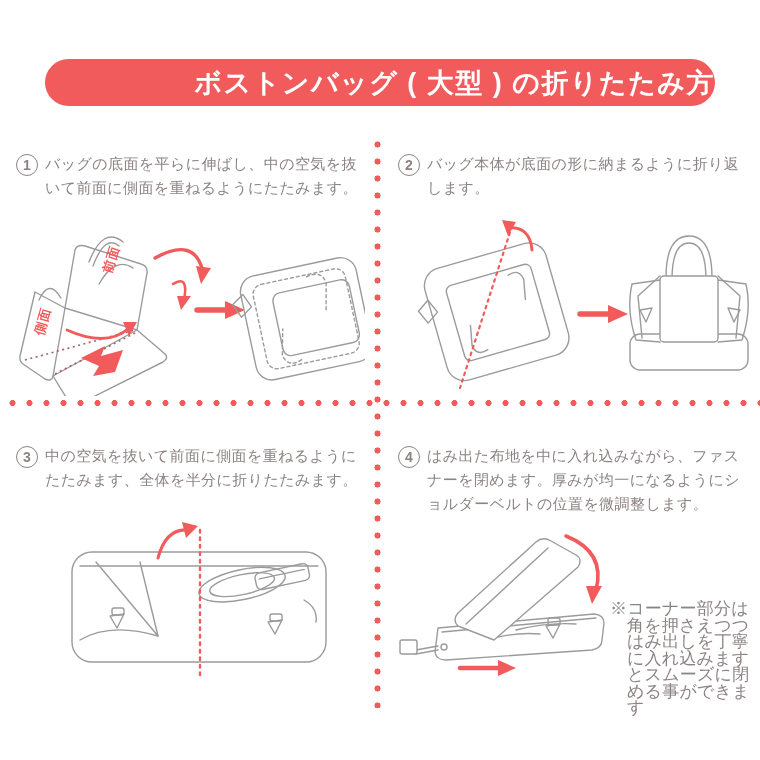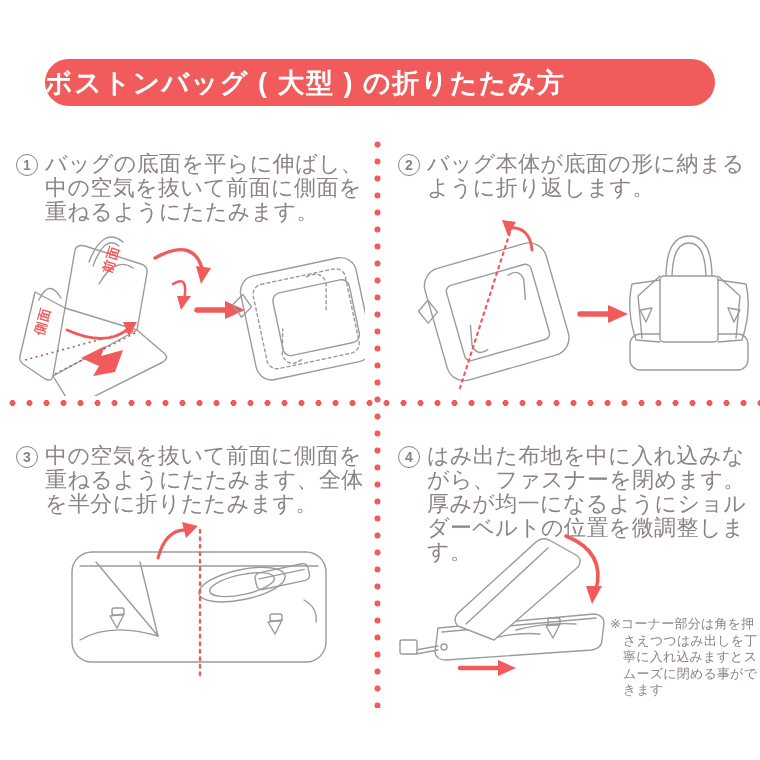--- a/index.html
+++ b/index.html
@@ -6,21 +6,21 @@
   html,body { background:#ffffff; }
   body { font-family:"Liberation Sans","DejaVu Sans",sans-serif; }
   .page {
     position:relative; width:760px; height:760px; margin:0 auto;
     background:#ffffff; overflow:hidden;
   }
   
   .banner {
     position:absolute; left:45px; top:59px; width:670px; height:47px;
     background:#f15b5b; border-radius:24px;
-    display:flex; align-items:center; justify-content:flex-start;
+    display:flex; align-items:center; justify-content:flex-end;
     color:#ffffff; font-size:27px; font-weight:bold; letter-spacing:1.5px;
   }
   
   .divider-h {
     position:absolute; left:0; top:396px; width:760px; height:14px;
     background-image:radial-gradient(circle, #f15b5b 2.8px, rgba(0,0,0,0) 3.3px);
     background-size:17px 14px; background-position:4px center;
   }
   .divider-v {
     position:absolute; left:371px; top:136px; width:13px; height:572px;
@@ -33,40 +33,40 @@
   .step2-head { left:398px; top:152px; width:356px; }
   .step3-head { left:16px; top:444px; width:352px; }
   .step4-head { left:398px; top:444px; width:356px; }
   .num {
     flex:0 0 auto; width:22px; height:22px; margin:2px 7px 0 0;
     border:1.7px solid #8d8383; border-radius:50%;
     display:flex; align-items:center; justify-content:center;
     font-size:14px; font-weight:bold; color:#8d8383; line-height:1;
   }
   .step-text {
-    color:#8d8383; font-size:22px; line-height:24px; letter-spacing:0.4px;
+    color:#8d8383; font-size:15px; line-height:24px; letter-spacing:0.4px;
     word-break:break-all;
   }
   
   .illus { position:absolute; }
   .illus1 { left:15px;  top:218px; }
   .illus2 { left:398px; top:218px; }
   .illus3 { left:20px;  top:522px; }
   .illus4 { left:398px; top:528px; }
   .sketch { stroke:#9b9b9b; stroke-width:1.4; fill:none; stroke-linecap:round; stroke-linejoin:round; }
   .sketch-fill { stroke:#9b9b9b; stroke-width:1.4; fill:#ffffff; stroke-linejoin:round; }
   .accent-line { stroke:#f15b5b; fill:none; stroke-linecap:round; }
   .accent-fill { fill:#f15b5b; stroke:none; }
   .fold-dots { stroke:#a8605c; stroke-width:1.6; stroke-dasharray:2 3.5; fill:none; }
   .bag-label { fill:#f15b5b; font-size:13px; font-weight:bold; letter-spacing:1px; }
   
   .note {
-    position:absolute; left:610px; top:616px; width:148px;
-    color:#8d8383; font-size:13px; line-height:16.5px; letter-spacing:0.2px;
-    text-indent:-1em; padding-left:1em; word-break:break-all;
+    position:absolute; left:610px; top:602px; width:148px;
+    color:#8d8383; font-size:17px; line-height:16.5px; letter-spacing:0.2px;
+    text-indent:-1em; padding-left:1em; word-break:break-all;font-family:Liberation Mono, monospace;
   }
 </style>
 </head>
 <body>
 
 <div class="page">
 
   <div class="banner">
     <span>ボストンバッグ ( 大型 ) の折りたたみ方</span>
   </div>

